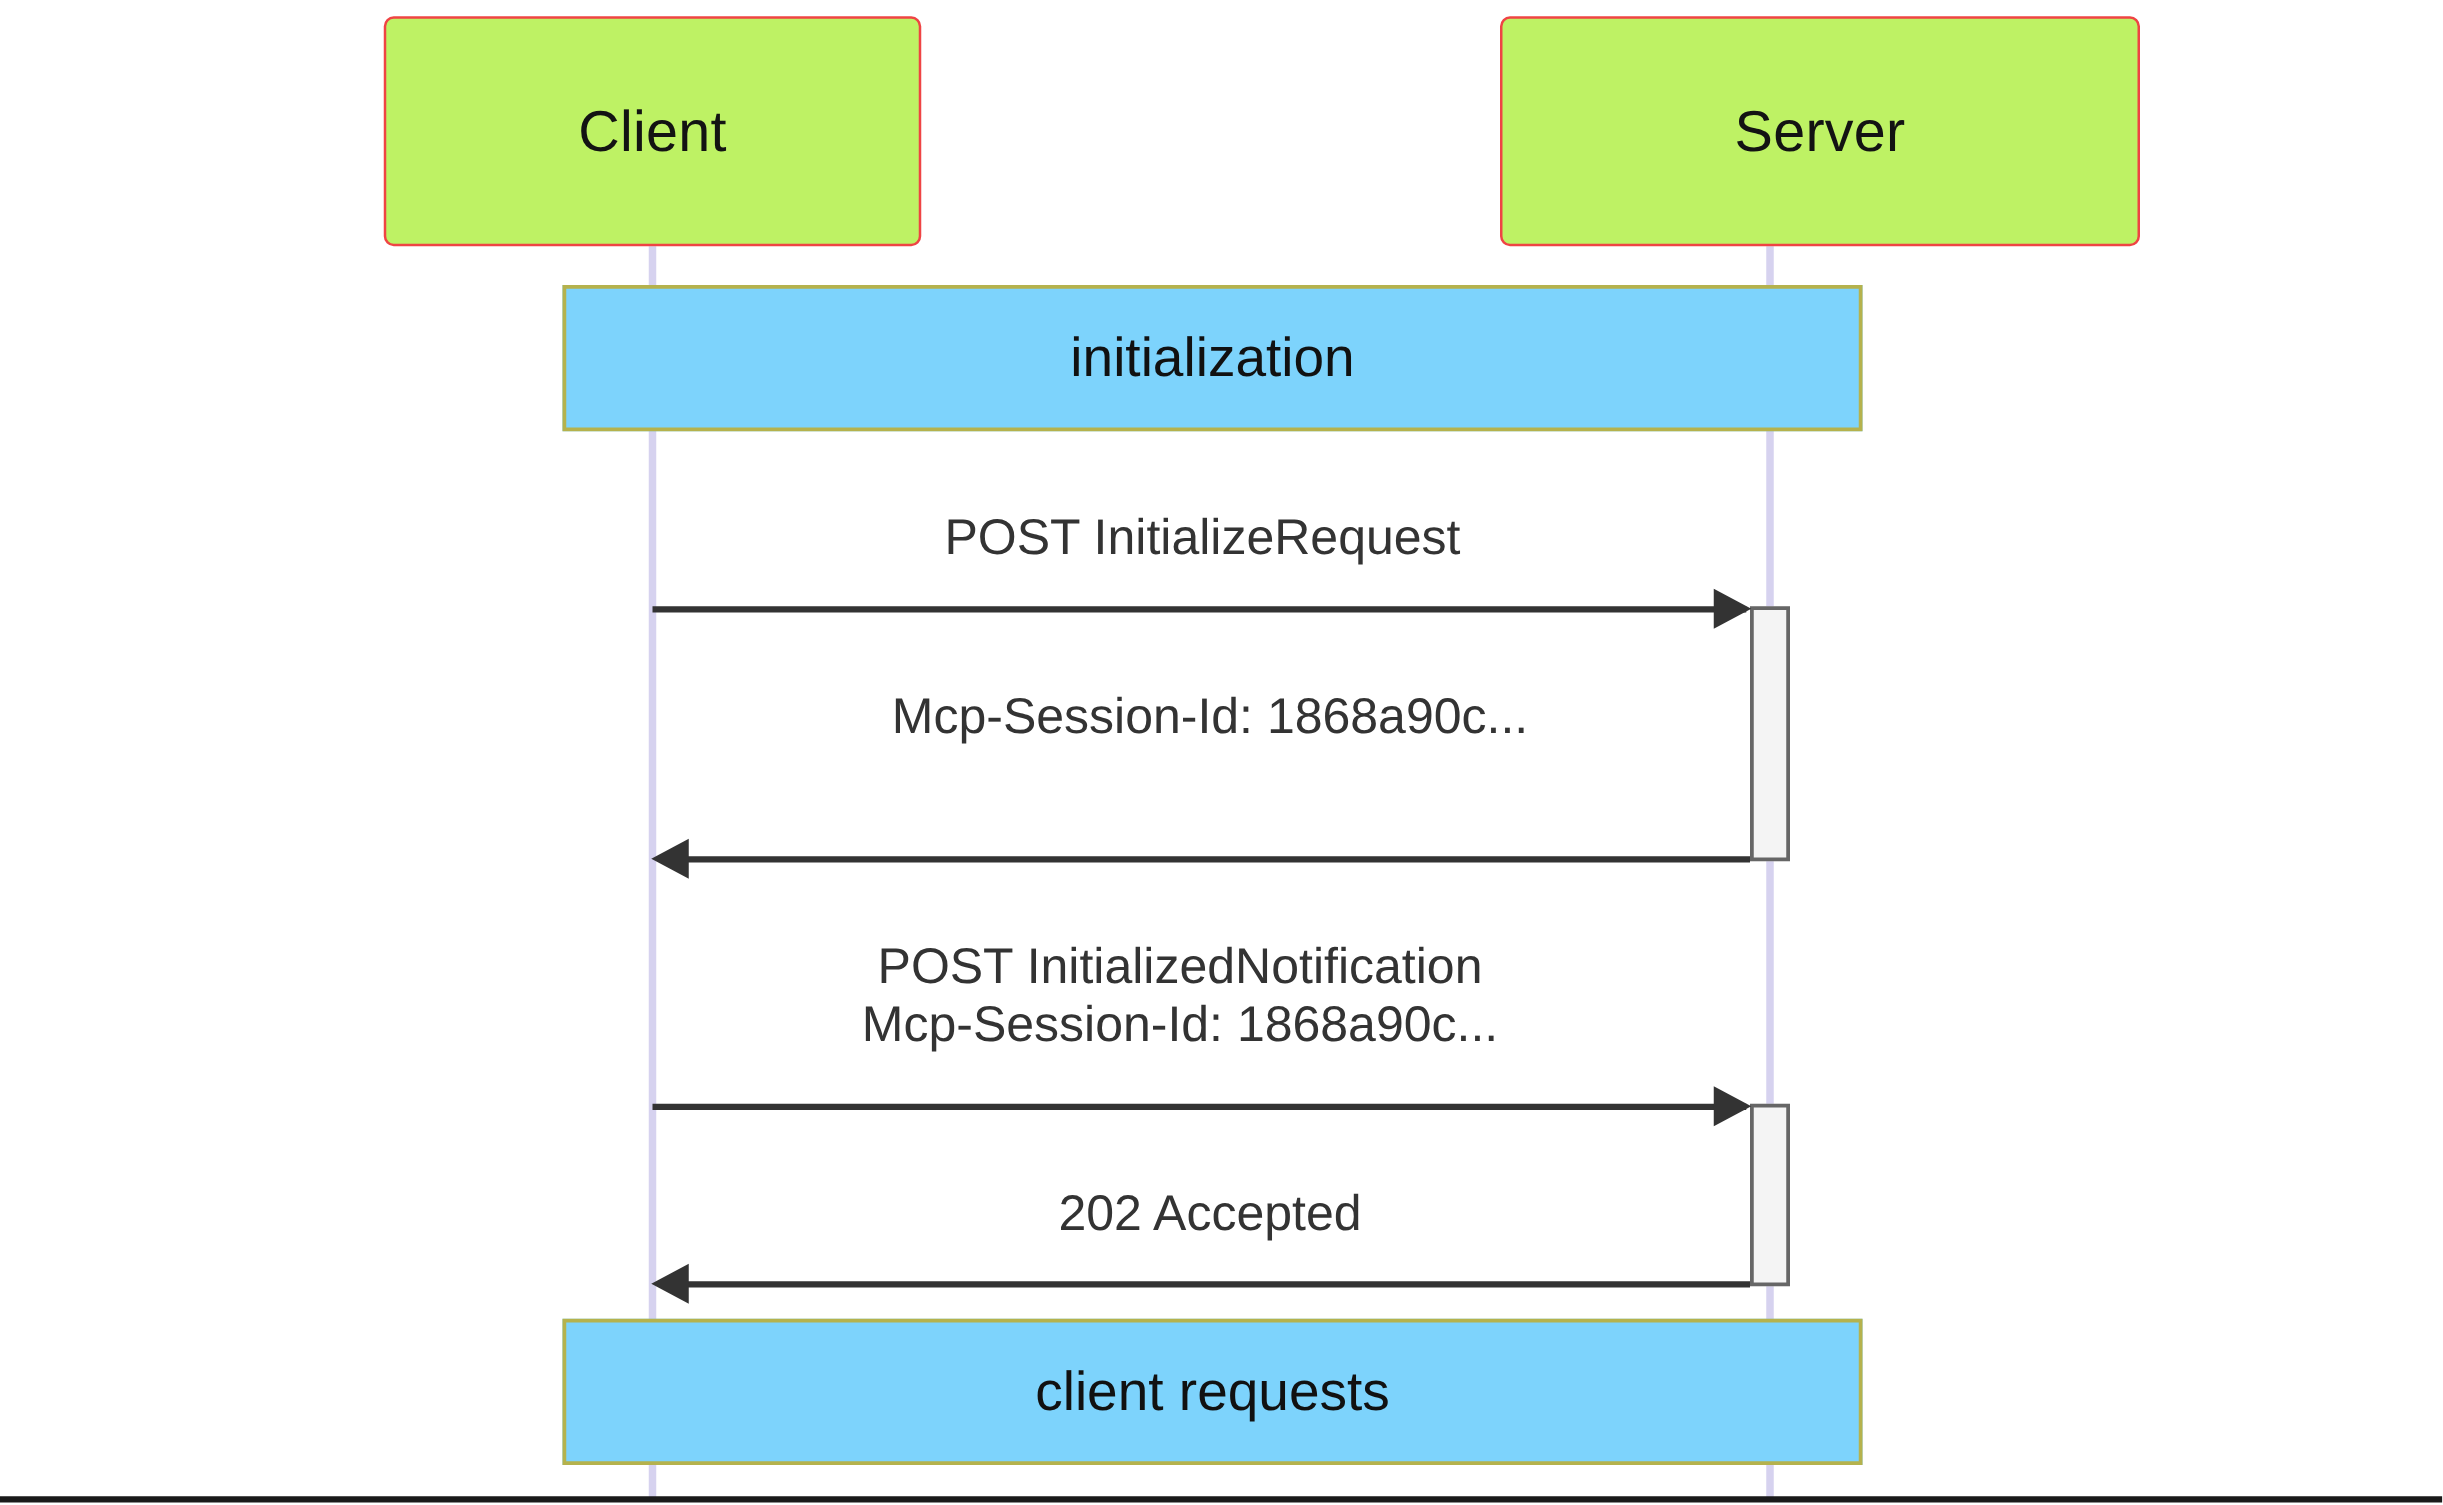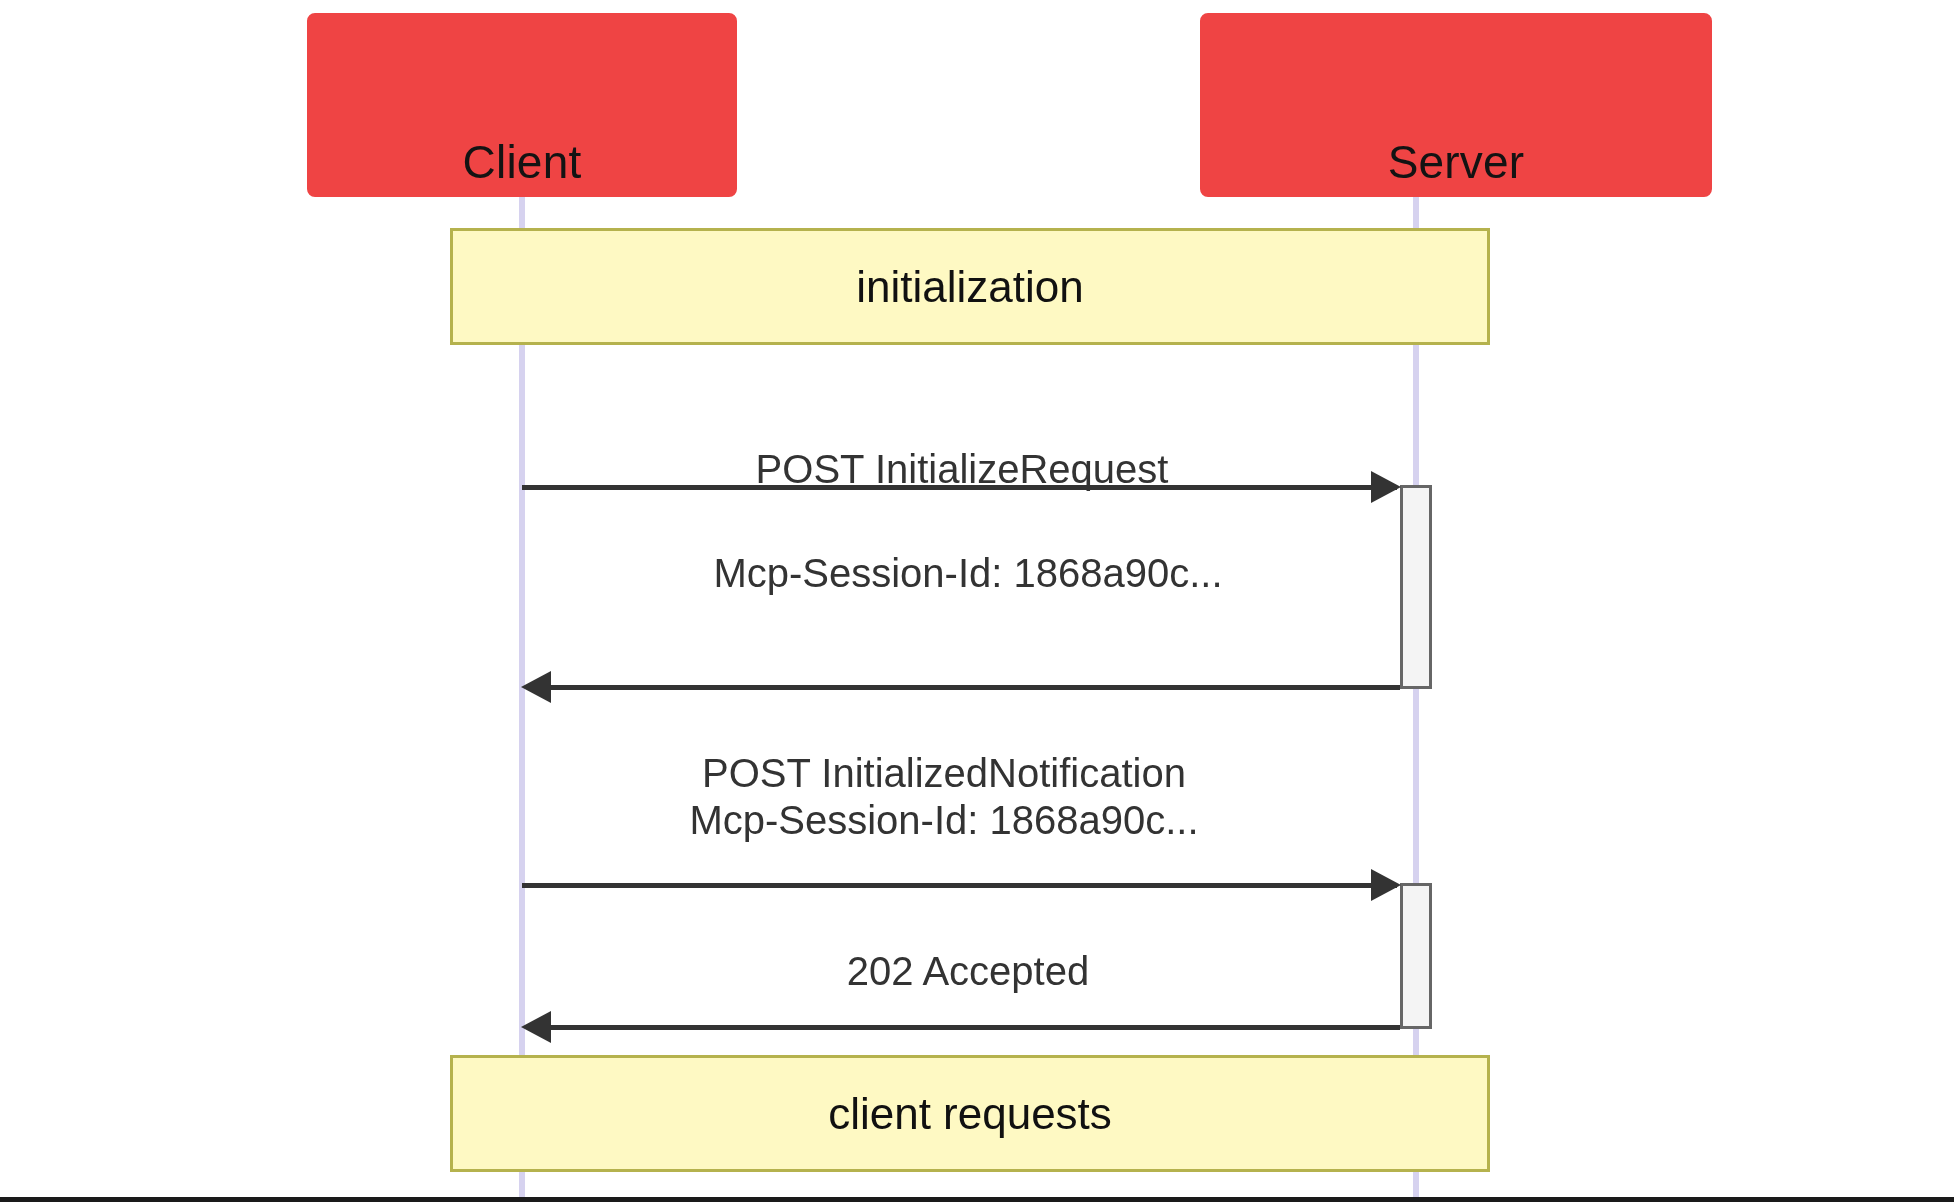--- a/index.html
+++ b/index.html
@@ -14,45 +14,45 @@
     position: relative;
     width: 1954px;
     height: 1204px;
     background: #ffffff;
     overflow: hidden;
   }
 
   
   .participant {
     position: absolute;
-    background: #ef4444;
-    border: 8px solid #ef4444;
+    background: #bef264;
+    border: 2px solid #ef4444;
     border-radius: 8px;
     display: flex;
-    align-items: flex-end;
+    align-items: center;
     justify-content: center;
     box-sizing: border-box;
   }
   .participant-label {
     font-size: 46px;
     color: #131313;
     letter-spacing: 0.2px;
   }
 
   
   .lifeline {
     position: absolute;
     width: 6px;
     background: #d6d2ef;
   }
 
   
   .region-banner {
     position: absolute;
-    background: #fef9c3;
+    background: #7dd3fc;
     border: 3px solid #b5b24d;
     display: flex;
     align-items: center;
     justify-content: center;
     box-sizing: border-box;
   }
   .region-label {
     font-size: 44px;
     color: #111111;
   }
@@ -122,21 +122,21 @@
     <span class="participant-label">Server</span>
   </div>
 
   <div class="region-banner" style="left:450px; top:228px; width:1040px; height:117px;">
     <span class="region-label">initialization</span>
   </div>
 
   <div class="activation" style="left:1400px; top:485px; height:204px;"></div>
   <div class="activation" style="left:1400px; top:883px; height:146px;"></div>
 
-  <div class="msg-label" style="left:962px; top:407px;margin-top:39px;">
+  <div class="msg-label" style="left:962px; top:407px;">
     <div>POST InitializeRequest</div>
   </div>
   <div class="msg-line" style="left:522px; top:485px; width:875px;"></div>
   <div class="arrowhead right" style="left:1371px; top:471px;"></div>
 
   <div class="msg-label" style="left:968px; top:550px;">
     <div>Mcp-Session-Id: 1868a90c...</div>
   </div>
   <div class="msg-line" style="left:545px; top:685px; width:855px;"></div>
   <div class="arrowhead left" style="left:521px; top:671px;"></div>

